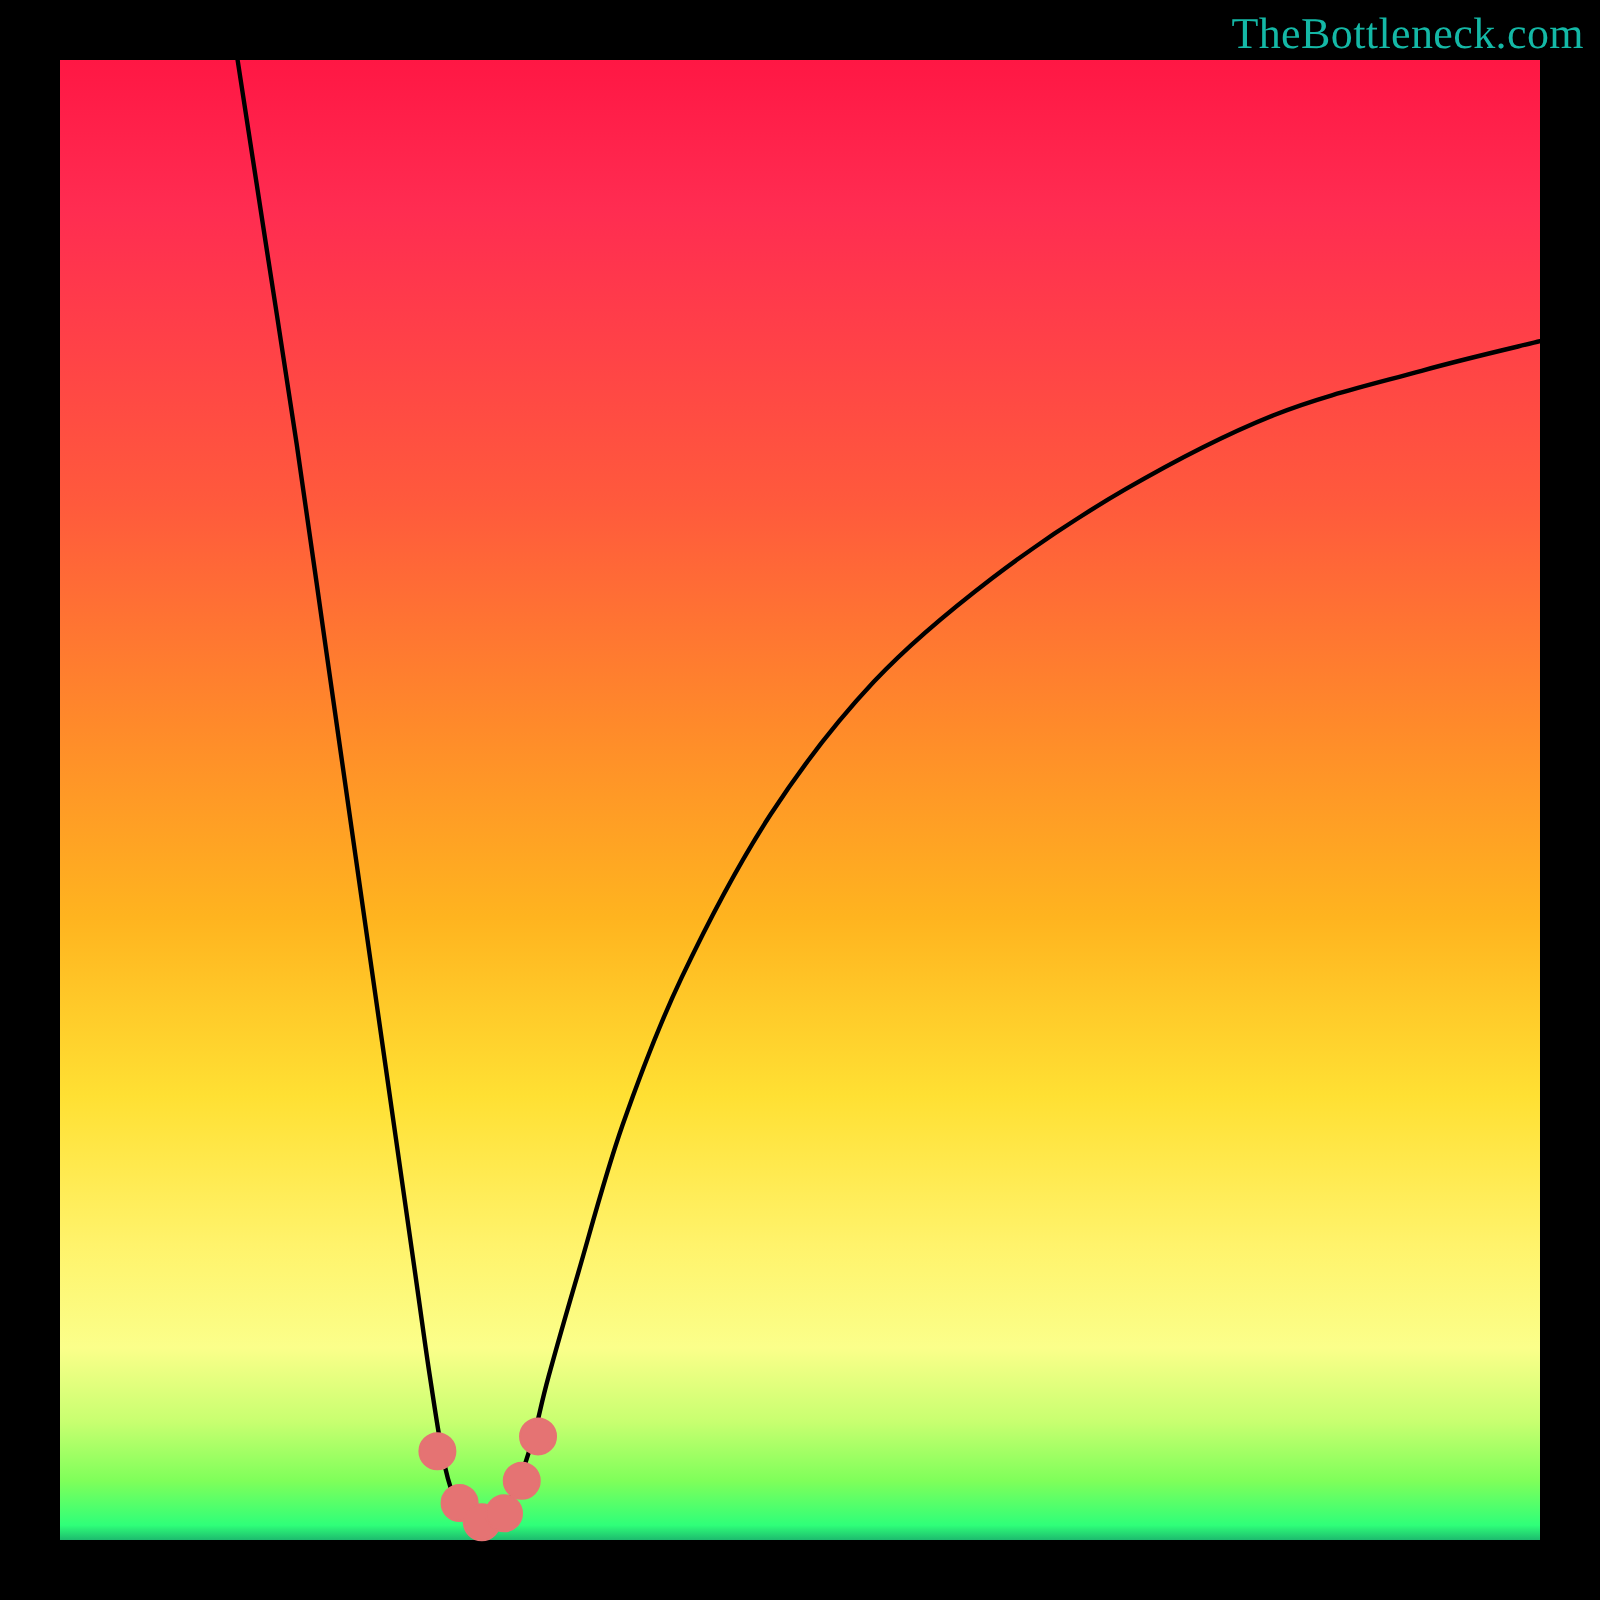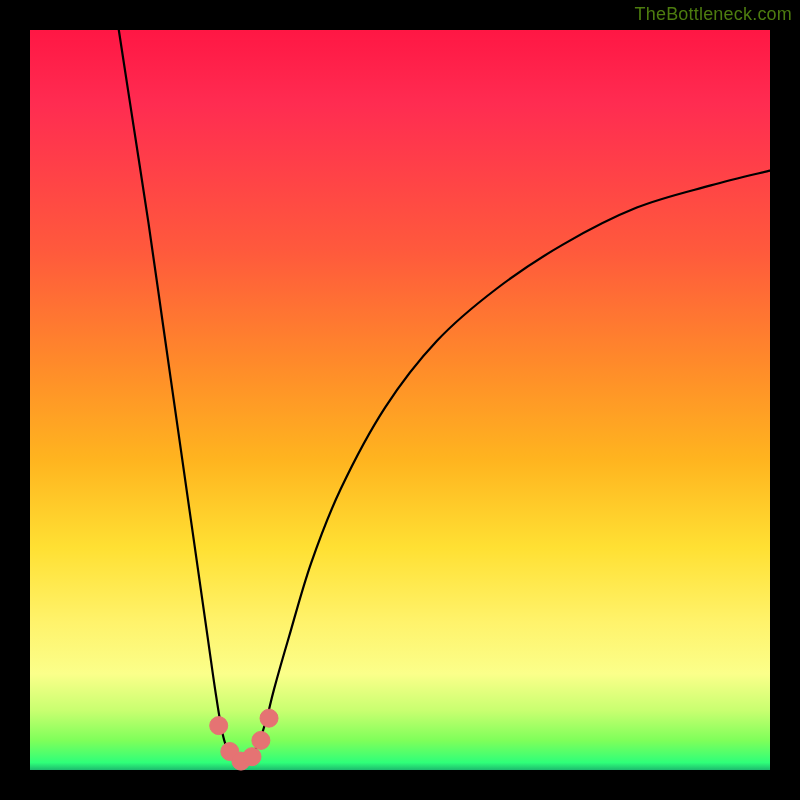--- a/index.html
+++ b/index.html
@@ -37,25 +37,26 @@
       #c8ff70 92%,
       #7fff5a 96%,
       #2fff79 99%,
       #1dbb6e 100%
     );
   }
   .watermark {
     position: absolute;
     top: 4px;
     right: 8px;
-    color: #4d7c0f;
-    font-size: 18px;
+    color: #14b8a6;
+    font-size: 22px;
     font-weight: 400;
     letter-spacing: 0.2px;
     z-index: 5;
+    font-family: Liberation Serif, serif;
   }
   svg.curve {
     position: absolute;
     left: 0;
     top: 0;
     width: 740px;
     height: 740px;
     overflow: visible;
   }
   .series-path {

